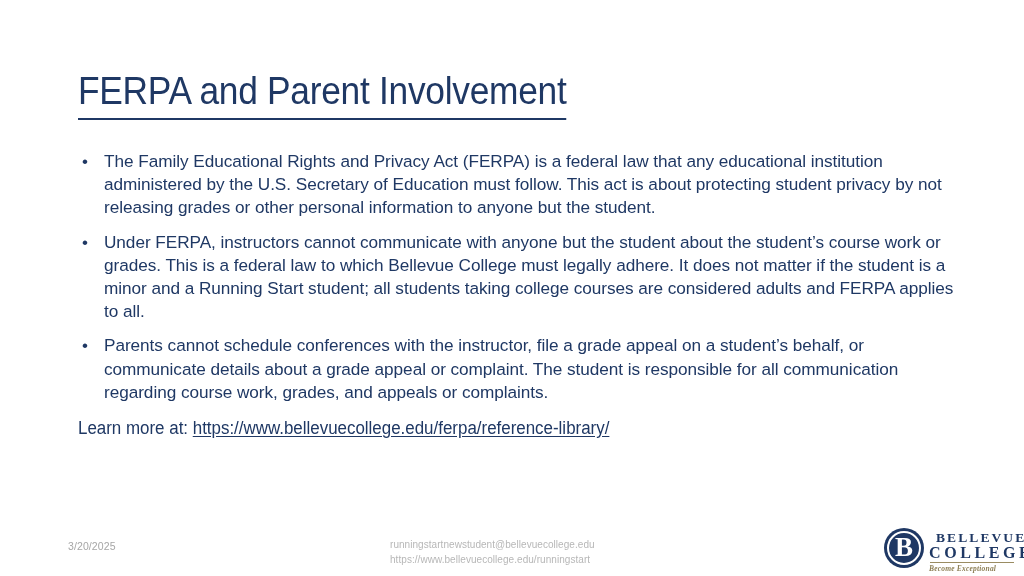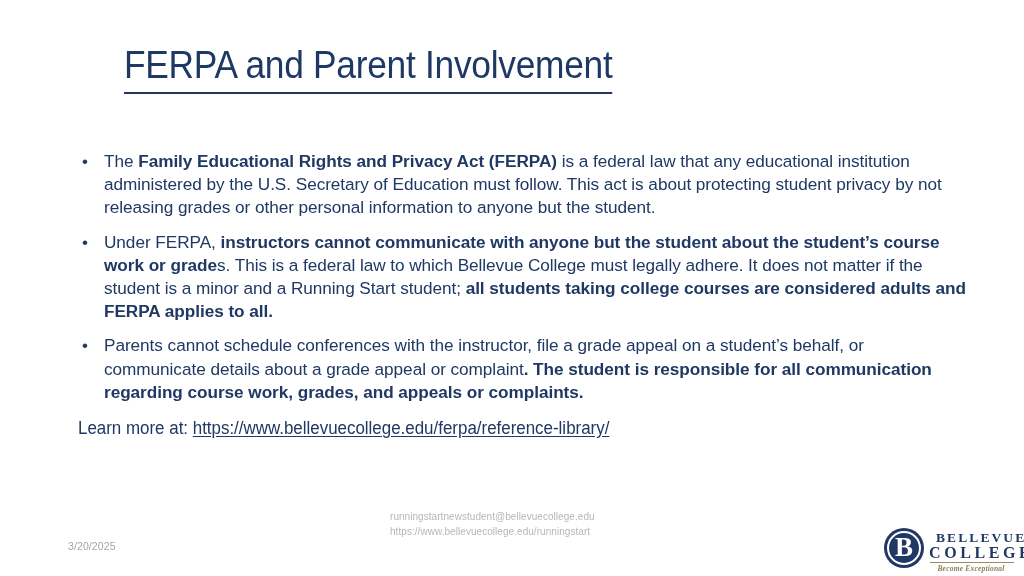--- a/index.html
+++ b/index.html
@@ -19,23 +19,22 @@
   .slide {
     position: absolute;
     inset: 0;
     background: #ffffff;
   }
 
   
   .title-wrap {
     position: absolute;
     left: 78px;
-    top: 42px;
+    top: 68px;
     width: 880px;
-    margin-left: 46px;
   }
   .slide-title {
     display: inline-block;
     font-size: 38px;
     line-height: 46px;
     font-weight: 400;
     color: #1f3864;
     letter-spacing: -0.3px;
     white-space: nowrap;
     padding-bottom: 4px;
@@ -69,21 +68,21 @@
     box-sizing: border-box;
   }
   .bullet-text {
     flex: 1 1 auto;
     font-size: 17.2px;
     line-height: 23.2px;
     color: #1f3864;
     letter-spacing: -0.05px;
   }
   .bullet-text b {
-    font-weight: 700;
+    font-weight: 400;
   }
 
   .learn-row {
     margin-top: 6px;
     padding-left: 0px;
     font-size: 18px;
     line-height: 26px;
     color: #1f3864;
     transform: scaleX(0.94);
     transform-origin: left center;
@@ -100,21 +99,21 @@
     position: absolute;
     left: 68px;
     top: 540px;
     font-size: 10.5px;
     color: #a6a6a6;
     letter-spacing: 0.1px;
   }
   .footer-contact {
     position: absolute;
     left: 390px;
-    top: 510px;
+    top: 538px;
     font-size: 10px;
     line-height: 14.5px;
     color: #b7b7b7;
     letter-spacing: 0.05px;
   }
 
   
   .logo {
     position: absolute;
     left: 884px;
@@ -182,21 +181,20 @@
     width: 84px;
   }
   .logo-tag {
     font-family: "Liberation Serif", serif;
     font-style: italic;
     font-weight: 700;
     color: #8d7f55;
     font-size: 7.5px;
     line-height: 9px;
     letter-spacing: 0.2px;
-    text-align: center;
     width: 84px;
   }
 </style>
 </head>
 <body>
 
 <div class="slide">
 
   <div class="title-wrap">
     <div class="slide-title">FERPA and Parent Involvement</div>

